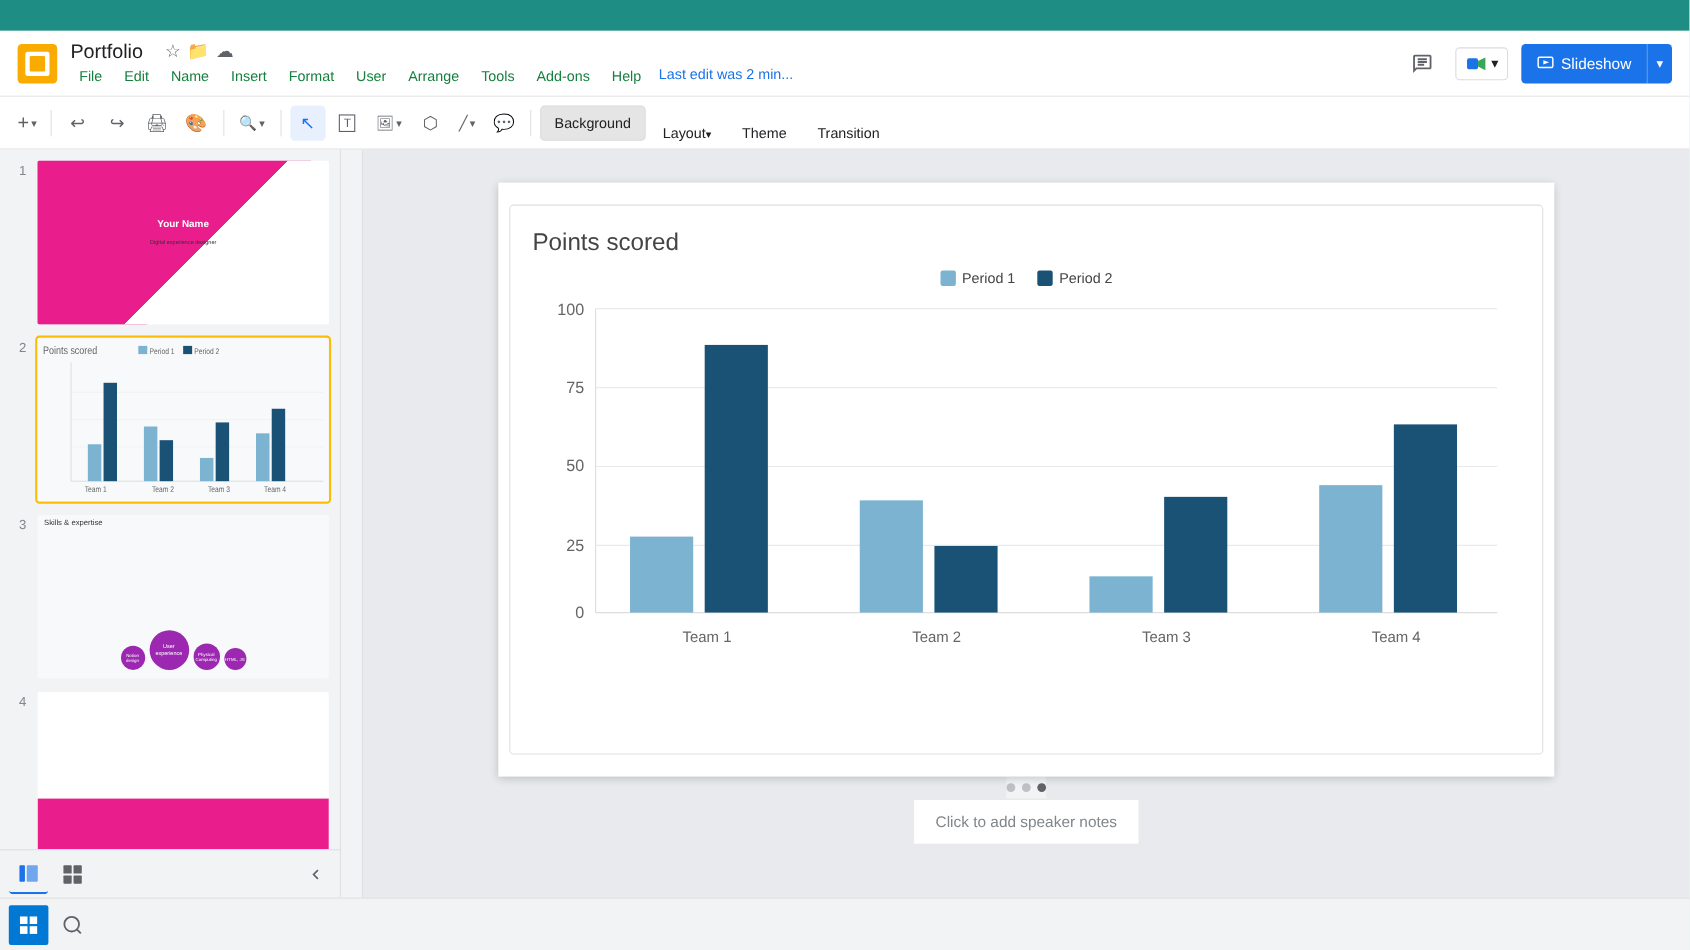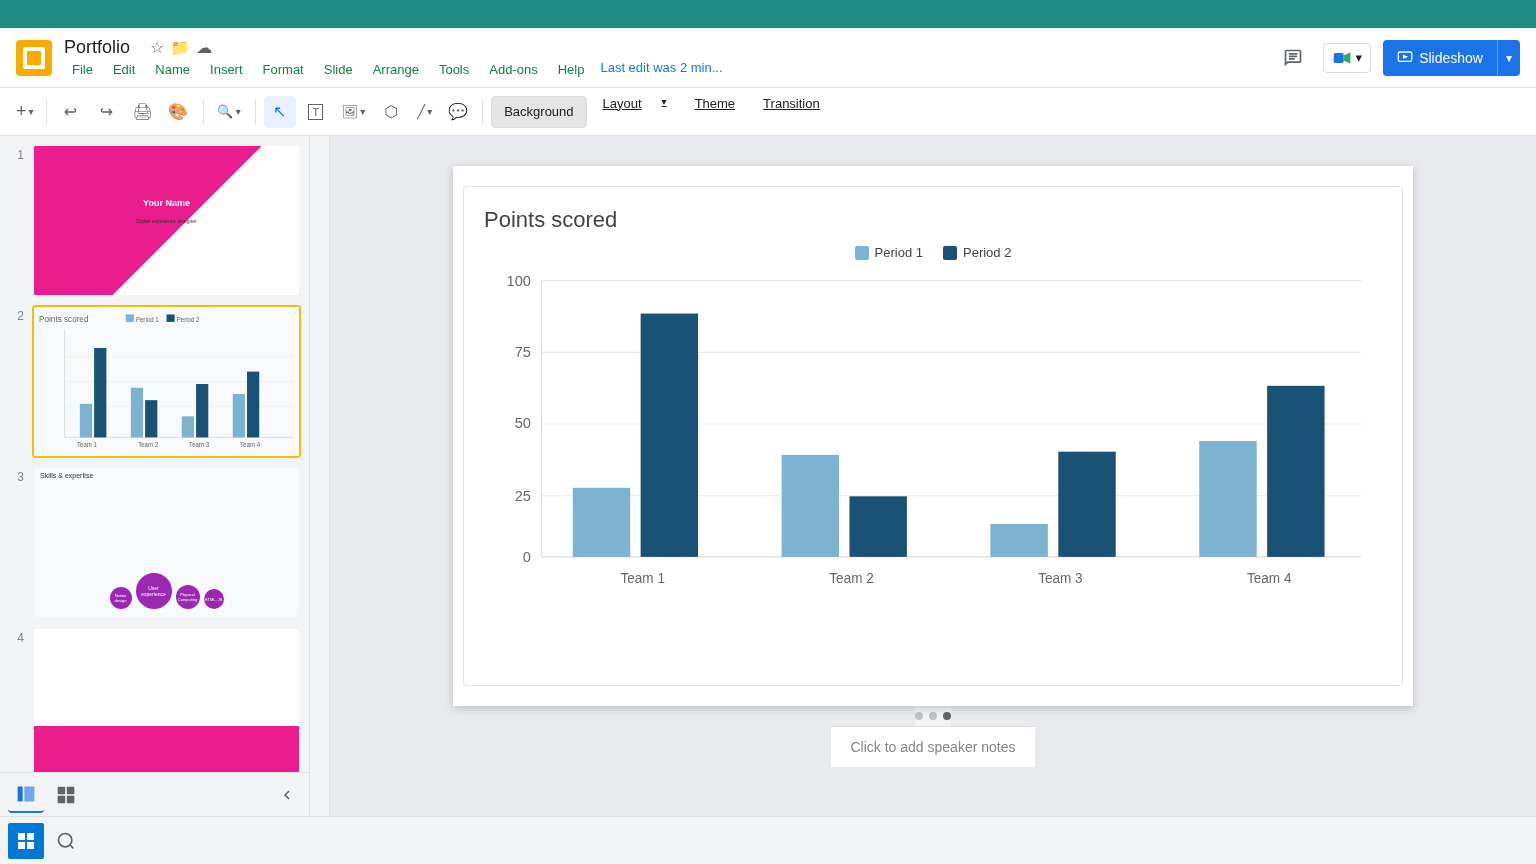--- a/index.html
+++ b/index.html
@@ -203,23 +203,22 @@
     .layout-btn, .theme-btn, .transition-btn {
       padding: 0 12px;
       height: 32px;
       border: none;
       background: none;
       border-radius: 4px;
       cursor: pointer;
       font-size: 13px;
       color: #202124;
       display: flex;
-      align-items: flex-start;
-      gap: 20px;
-      text-decoration: underline;
+      align-items: flex-end;
+      gap: 0;
     }
 
     
     .main-content {
       display: flex;
       height: calc(864px - 28px - 60px - 48px);
     }
 
     
     .sidebar {
@@ -434,21 +433,21 @@
         <span class="title-icon">📁</span>
         <span class="title-icon">☁</span>
       </div>
     </div>
     <div class="menu-bar">
       <span class="menu-item">File</span>
       <span class="menu-item">Edit</span>
       <span class="menu-item">Name</span>
       <span class="menu-item">Insert</span>
       <span class="menu-item">Format</span>
-      <span class="menu-item">Slide</span>
+      <span class="menu-item">User</span>
       <span class="menu-item">Arrange</span>
       <span class="menu-item">Tools</span>
       <span class="menu-item">Add-ons</span>
       <span class="menu-item">Help</span>
       <a class="last-edit">Last edit was 2 min...</a>
     </div>
   </div>
   <div class="header-right">
     <button class="header-icon-btn">
       <svg width="20" height="20" viewBox="0 0 24 24" fill="currentColor">

